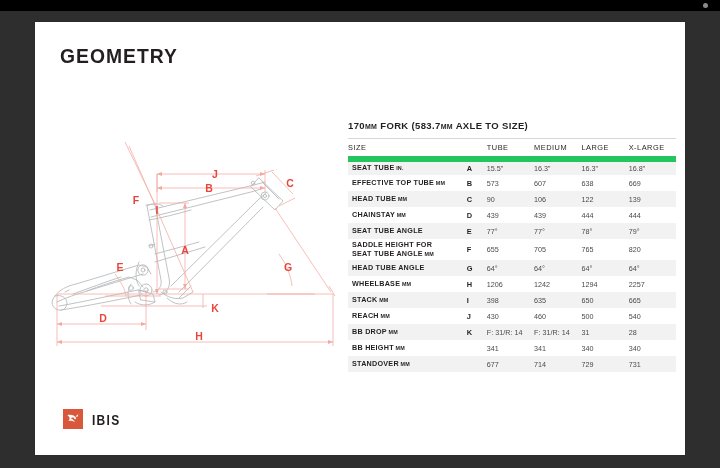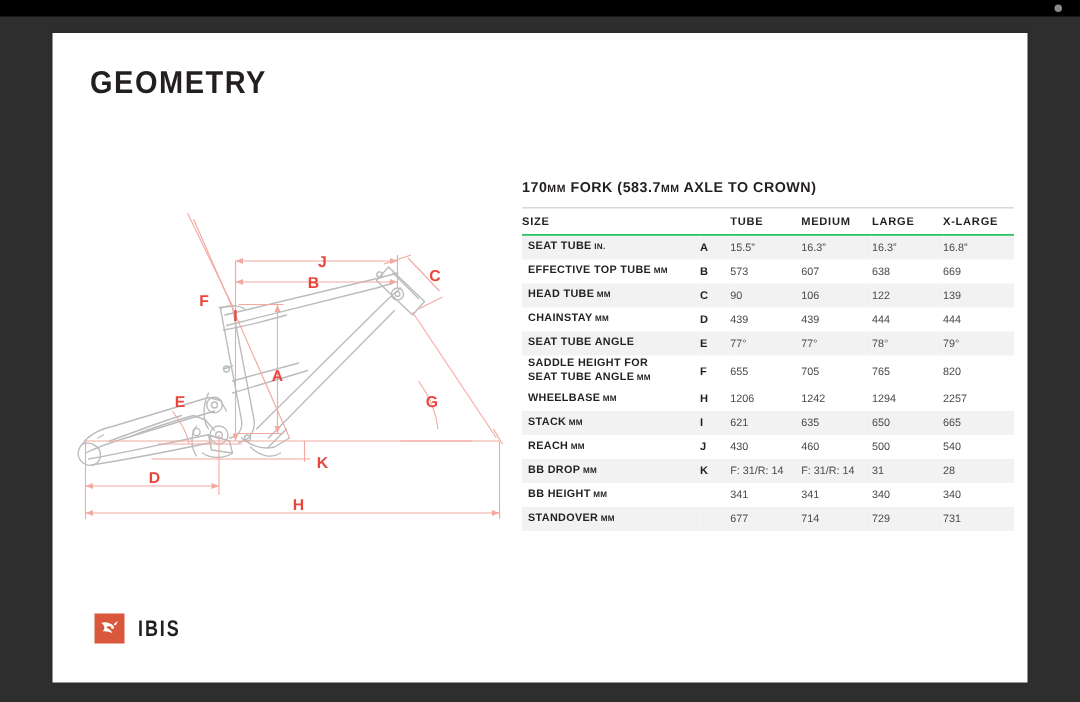--- a/index.html
+++ b/index.html
@@ -61,25 +61,25 @@
     border-collapse: collapse;
     width: 328px;
     table-layout: fixed;
   }
   table.geo td, table.geo th {
     padding: 0; margin: 0;
     text-align: left;
     vertical-align: middle;
   }
   table.geo th {
-    font-size: 7.4px; font-weight: bold; color: #231f20;
+    font-size: 7.4px; font-weight: normal; color: #231f20;
     letter-spacing: 0.5px;
     height: 17px;
     border-top: 1px solid #d8d8d8;
-    border-bottom: 1px solid #22c55e;
+    border-bottom: 6px solid #22c55e;
   }
   .c-name  { width: 118px; padding-left: 4px !important; }
   .c-ltr   { width: 20px; }
   .c-val   { width: 47px; }
 
   table.geo tbody tr { height: 16px; }
   table.geo tbody tr.alt { background: #f2f2f2; }
   table.geo tbody tr.tall { height: 21px; margin-left: 20px; }
 
   td.name {
@@ -247,21 +247,21 @@
           <text x="156" y="206">H</text>
           <text x="114" y="48" dx="0" dy="32">I</text>
           <text x="172" y="44">J</text>
           <text x="172" y="178">K</text>
         </g>
       </svg>
     </div>
 
     <div class="table-wrap">
       <div class="table-title">
-        <span>170</span><span class="u">MM</span><span> FORK (583.7</span><span class="u">MM</span><span> AXLE TO CROWN)</span>
+        <span>170</span><span class="u">MM</span><span> FORK (583.7</span><span class="u">MM</span><span> AXLE TO SIZE)</span>
       </div>
 
       <table class="geo">
         <colgroup>
           <col class="c-name">
             <col class="c-ltr">
           <col class="c-val">
             <col class="c-val">
             <col class="c-val">
             <col class="c-val">
@@ -318,32 +318,40 @@
               <td class="val">79°</td>
             </tr>
             <tr class=" tall">
               <td class="name">SADDLE HEIGHT FOR<br>SEAT TUBE ANGLE<span class="unit"> MM</span></td>
               <td class="ltr">F</td>
               <td class="val">655</td>
               <td class="val">705</td>
               <td class="val">765</td>
               <td class="val">820</td>
             </tr>
+            <tr class="alt">
+              <td class="name">HEAD TUBE ANGLE</td>
+              <td class="ltr">G</td>
+              <td class="val">64°</td>
+              <td class="val">64°</td>
+              <td class="val">64°</td>
+              <td class="val">64°</td>
+            </tr>
             <tr>
               <td class="name">WHEELBASE<span class="unit"> MM</span></td>
               <td class="ltr">H</td>
               <td class="val">1206</td>
               <td class="val">1242</td>
               <td class="val">1294</td>
               <td class="val">2257</td>
             </tr>
             <tr class="alt">
               <td class="name">STACK<span class="unit"> MM</span></td>
               <td class="ltr">I</td>
-              <td class="val">621</td>
+              <td class="val">398</td>
               <td class="val">635</td>
               <td class="val">650</td>
               <td class="val">665</td>
             </tr>
             <tr>
               <td class="name">REACH<span class="unit"> MM</span></td>
               <td class="ltr">J</td>
               <td class="val">430</td>
               <td class="val">460</td>
               <td class="val">500</td>

